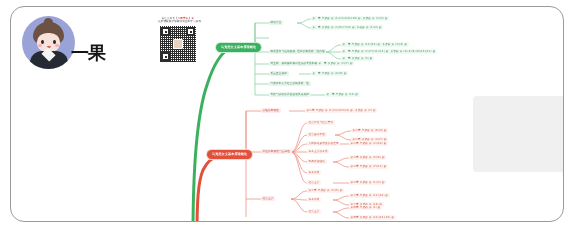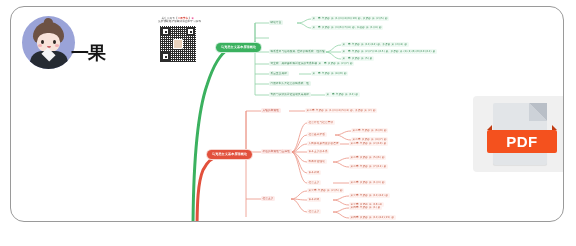--- a/index.html
+++ b/index.html
@@ -442,23 +442,14 @@
   <div class="mm-label mm-r1" style="left:250px; top:189px;">社会主义</div>
   <div class="mm-label mm-r2" style="left:296px; top:181px;">第三章 单选题 第 (2)(5) 题</div>
   <div class="mm-label mm-r2" style="left:296px; top:190px;">资本积累</div>
   <div class="mm-label mm-r2" style="left:338px; top:186px;">第三章 单选题 第 (13)(14) 题</div>
   <div class="mm-label mm-r2" style="left:338px; top:195px;">第三章 多选题 第 (16) 题</div>
   <div class="mm-label mm-r2" style="left:296px; top:202px;">社会主义</div>
   <div class="mm-label mm-r2" style="left:338px; top:198px;">第四章 单选题 第 (1) 题</div>
   <div class="mm-label mm-r2" style="left:338px; top:208px;">第四章 多选题 第 (13)(14)(15) 题</div>
 
   <div id="pdf-band"></div>
-  <div id="pdf-icon">
-    <div class="pdf-sheet">
-      <div class="pdf-fold"></div>
-      <div class="pdf-fold2"></div>
-    </div>
-    <div class="pdf-bottom"></div>
-    <div class="pdf-band"></div>
-    <div class="pdf-text">PDF</div>
-  </div>
 
 </div>
 
 </body></html>

